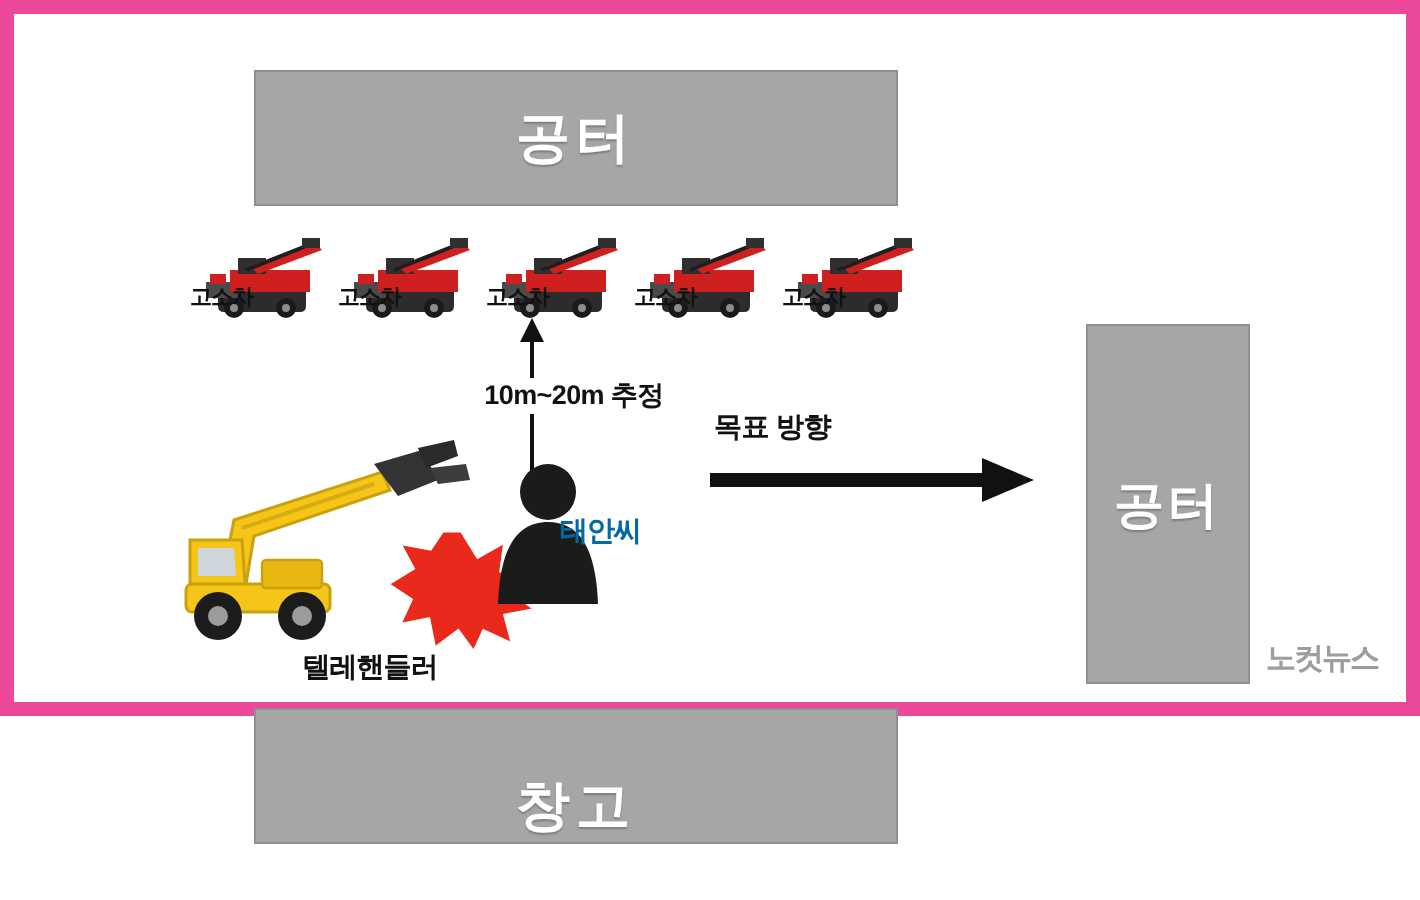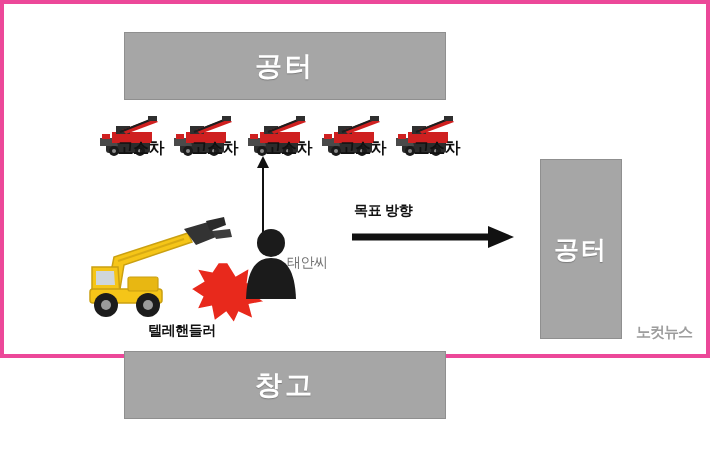--- a/index.html
+++ b/index.html
@@ -11,21 +11,21 @@
     height: 450px;
     background: #ffffff;
     font-family: "Liberation Sans", sans-serif;
     overflow: hidden;
   }
   #stage {
     position: relative;
     width: 710px;
     height: 358px;
     background: #ffffff;
-    border: 4px solid #ec4899;
+    border: 7px solid #ec4899;
     box-sizing: border-box;
   }
 
   
   .gray-block {
     position: absolute;
     background: #a6a6a6;
     border: 1px solid #8f8f8f;
     display: flex;
     align-items: center;
@@ -41,20 +41,21 @@
     width: 320px;
     height: 66px;
     font-size: 27px;
   }
   #block-bottom {
     left: 120px;
     top: 347px;
     width: 320px;
     height: 66px;
     font-size: 27px;
+    align-items: flex-end;
   }
   #block-right {
     left: 536px;
     top: 155px;
     width: 80px;
     height: 178px;
     font-size: 25px;
     letter-spacing: 2px;
   }
 
@@ -70,22 +71,22 @@
     position: absolute;
     top: 0;
     width: 72px;
     height: 58px;
   }
   .crane-label {
     position: absolute;
     left: 0;
     top: 30px;
     width: 72px;
-    text-align: right;
-    font-size: 16px;
+    text-align: left;
+    font-size: 11px;
     font-weight: bold;
     color: #111111;
     letter-spacing: -0.5px;
     z-index: 5;
     font-family: Liberation Mono, monospace;
   }
   .crane-art {
     position: absolute;
     left: 0;
     top: 0;
@@ -180,26 +181,26 @@
   
   #person {
     position: absolute;
     left: 240px;
     top: 223px;
     width: 54px;
     height: 72px;
   }
   #person-label {
     position: absolute;
-    left: 283px;
+    left: 273px;
     top: 250px;
     width: 66px;
     font-size: 14px;
-    font-weight: normal;
-    color: #737373;
+    font-weight: bold;
+    color: #0369a1;
     letter-spacing: -0.5px;
   }
   #watermark-text {
     position: absolute;
     right: 14px;
     bottom: 12px;
     font-size: 15px;
     font-weight: bold;
     color: #9d9d9d;
     letter-spacing: -1px;
@@ -325,20 +326,21 @@
       <div class="crane-label">고소차</div>
     </div>
 
   </div>
 
   <svg id="dist-arrow" viewBox="0 0 26 98">
     <line x1="13" y1="10" x2="13" y2="88" stroke="#111111" stroke-width="2"></line>
     <polygon points="13,0 7,12 19,12" fill="#111111"></polygon>
     <polygon points="13,98 7,86 19,86" fill="#111111"></polygon>
   </svg>
+  <div id="dist-label">10m~20m 추정</div>
 
   <div id="dir-label">목표 방향</div>
   <svg id="dir-arrow" viewBox="0 0 162 22">
     <line x1="0" y1="11" x2="140" y2="11" stroke="#111111" stroke-width="7"></line>
     <polygon points="162,11 136,0 136,22" fill="#111111"></polygon>
   </svg>
 
   <svg id="telehandler" viewBox="0 0 170 110">
     <g>
 

